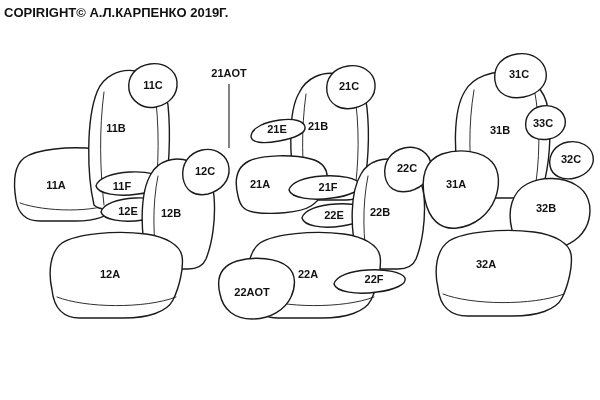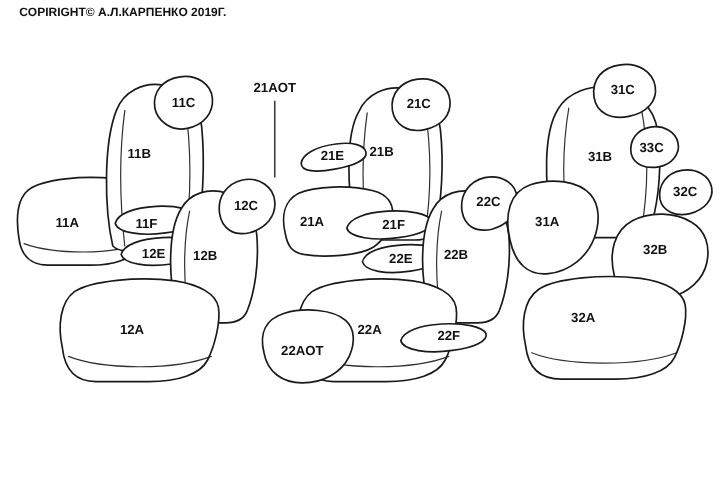--- a/index.html
+++ b/index.html
@@ -3,22 +3,22 @@
 <meta charset="utf-8">
 <style>
   * { margin:0; padding:0; box-sizing:border-box; }
   html,body { background:#ffffff; }
   body {
     width:600px; height:400px; overflow:hidden;
     font-family:"Liberation Sans", sans-serif;
   }
   #stage { position:relative; width:600px; height:400px; background:#ffffff; }
   .copyright {
-    position:absolute; top:5px; left:16px;
-    font-size:10px; font-weight:bold; color:#111;
+    position:absolute; top:5px; left:4px;
+    font-size:13px; font-weight:bold; color:#111;
     font-family:"Liberation Sans", sans-serif;
     white-space:nowrap;
   }
   svg.diagram { position:absolute; top:0; left:0; }
   .part { fill:#ffffff; stroke:#1a1a1a; stroke-width:1.4; stroke-linejoin:round; stroke-linecap:round; }
   .seam { fill:none; stroke:#1a1a1a; stroke-width:1; stroke-linecap:round; opacity:.9; }
   .pointer { stroke:#1a1a1a; stroke-width:1.1; }
   .lbl {
     font-family:"Liberation Sans", sans-serif;
     font-size:11px; font-weight:bold; fill:#111;

